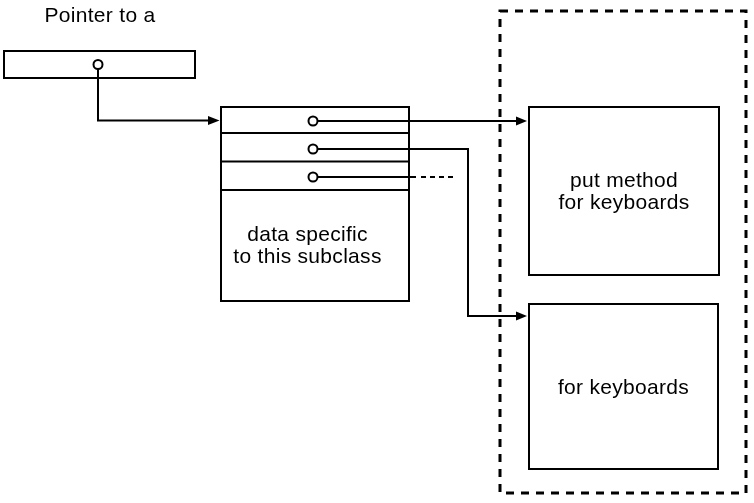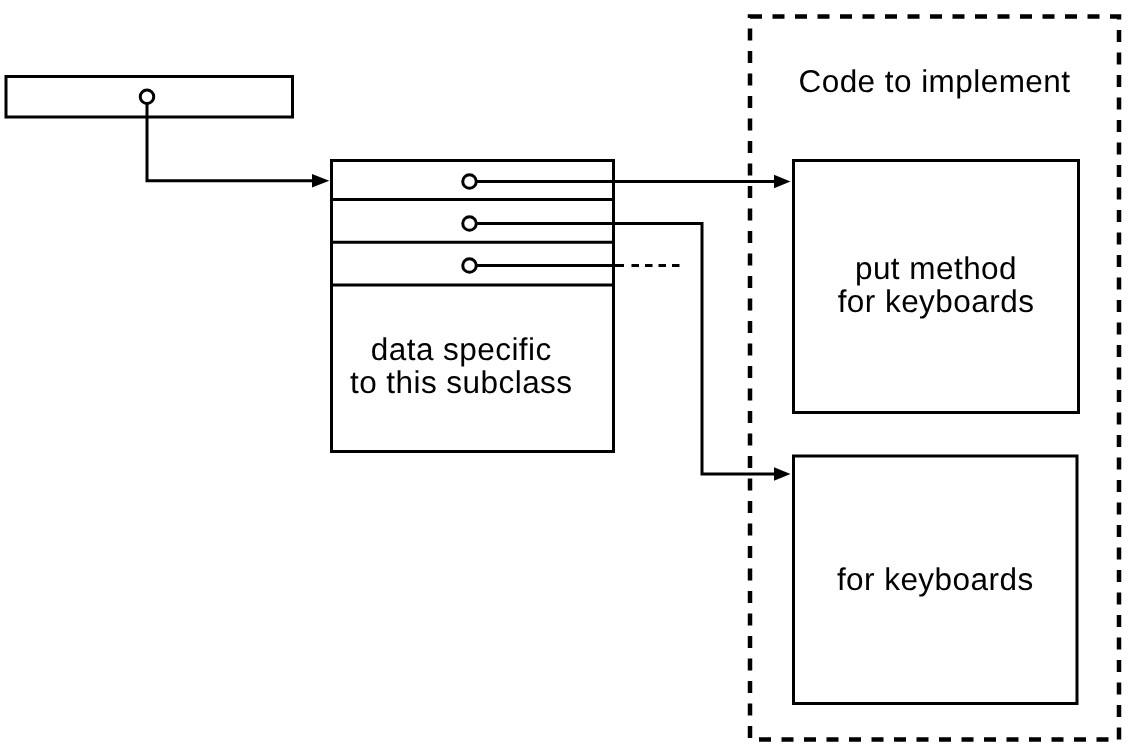--- a/index.html
+++ b/index.html
@@ -38,36 +38,36 @@
     color: var(--ink, #000);
     pointer-events: none;
   }
 </style>
 </head>
 <body>
 
 <div id="canvas">
 
   <div class="label center" style="left:0px; top:4px; width:200px;">
+    <div>Pointer to a</div>
   </div>
 
   <div class="box" style="left:3px; top:50px; width:193px; height:29px;"></div>
 
   <div class="label" style="left:218px; top:57px; width:200px;">
   </div>
 
   <div class="box" style="left:220px; top:106px; width:190px; height:196px;"></div>
 
   <div class="label flexcenter" style="left:222px; top:192px; width:171px; height:106px;">
     <div>data specific</div>
     <div>to this subclass</div>
   </div>
 
   <div class="label center" style="left:500px; top:44px; width:246px;">
-    <div>Code to implement</div>
   </div>
 
   <div class="box flexcenter" style="left:528px; top:106px; width:192px; height:170px;">
     <div>put method</div>
     <div>for keyboards</div>
   </div>
 
   <div class="box flexcenter" style="left:528px; top:303px; width:191px; height:167px;">
     <div>for keyboards</div>
   </div>

